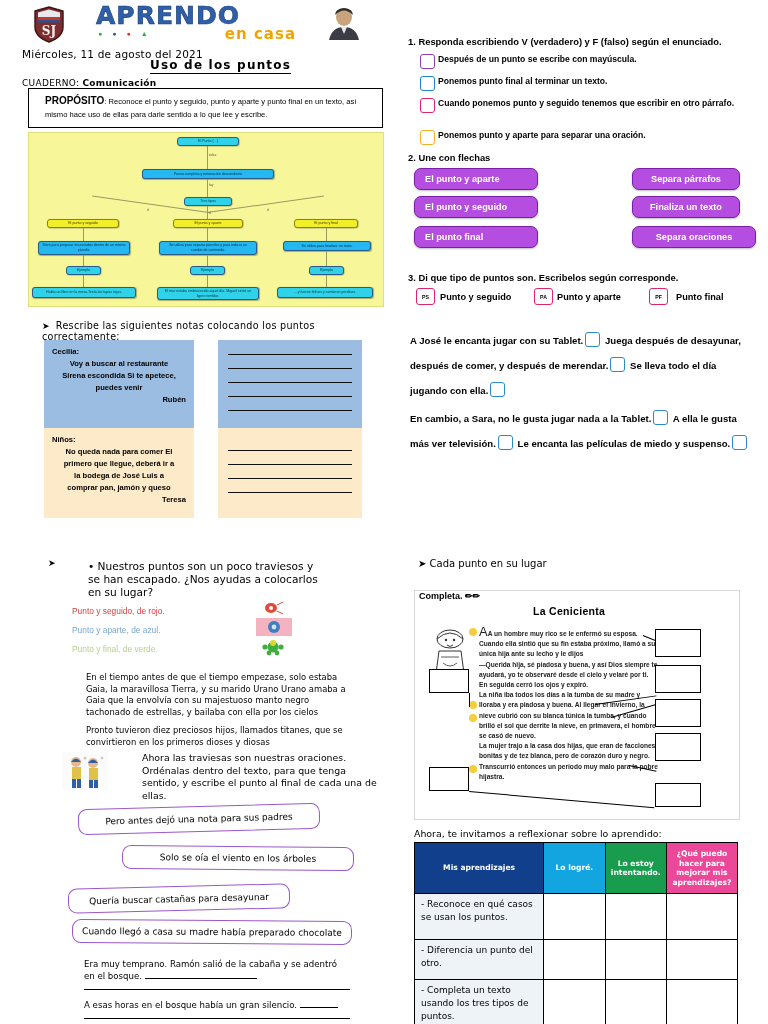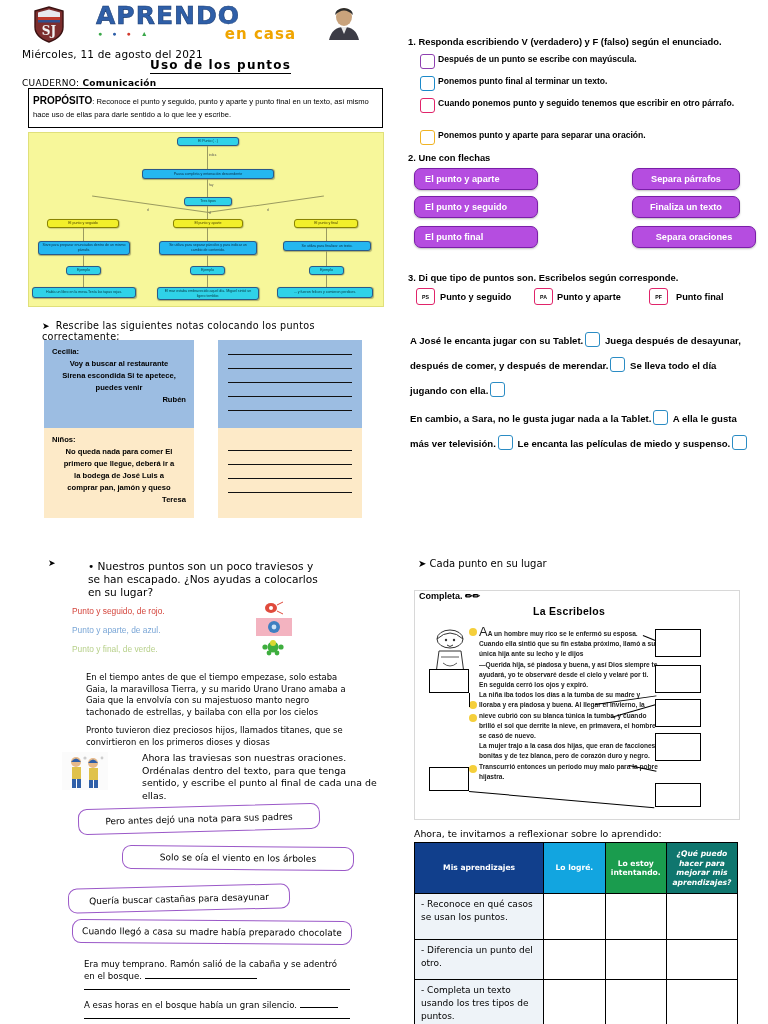--- a/index.html
+++ b/index.html
@@ -50,21 +50,21 @@
   .title-main {
     position:absolute; left:150px; top:58px;
     font-size:12px; font-weight:600; letter-spacing:1.2px;
     border-bottom:1.3px solid #000; padding-bottom:1px;
   }
   .cuaderno { position:absolute; left:22px; top:78px; font-size:9px; letter-spacing:0.3px; }
   .cuaderno b { font-weight:700; }
 
   .proposito-box {
     position:absolute; left:28px; top:88px; width:355px; height:40px;
-    border:1.3px solid #000; padding:5px 4px;
+    border:1.3px solid #000; padding:5px 16px;
     font-size:7.6px; line-height:13px;
   }
   .proposito-box .lbl { font-weight:700; font-size:10px; }
 
   
   .map {
     position:absolute; left:28px; top:132px; width:356px; height:175px;
     background:#f7f79a; border:1px solid #e0e07a;
   }
   .node {
@@ -171,21 +171,21 @@
     position:absolute; left:414px; top:842px; width:324px;
     border-collapse:collapse; table-layout:fixed;
   }
   table.assess th, table.assess td { border:1px solid #000; }
   table.assess th {
     color:#fff; font-size:7.6px; font-weight:700; padding:6px 2px; line-height:9.5px;
   }
   .th1{background:#113f8c;font-size:9.4px;}
   .th2{background:#12a5e0;}
   .th3{background:#1a9c4e;}
-  .th4{background:#0f766e;font-size:6.4px;line-height:8.5px;font-style:italic;}
+  .th4{background:#ec4899;font-size:6.4px;line-height:8.5px;}
   table.assess td.item {
     background:#eef3f8; font-size:9px; line-height:13px;
     padding:4px 3px 4px 6px; vertical-align:top;
   }
   table.assess td.blank { background:#fff; }
 </style>
 </head>
 <body>
 
 <div class="page">
@@ -440,21 +440,21 @@
 
   <div class="hand" style="position:absolute;left:418px;top:558px;font-size:10px;">
     <span>➤</span>
     <span>Cada punto en su lugar</span>
   </div>
 
   <div class="cen-wrap">
     <div class="cen-completa">
       <span>Completa.</span> <span>✏✏</span>
     </div>
-    <div class="cen-title">La Escribelos</div>
+    <div class="cen-title">La Cenicienta</div>
 
     <div style="position:absolute;left:10px;top:32px;">
       <svg width="50" height="72" viewBox="0 0 50 72">
         <ellipse cx="25" cy="16" rx="13" ry="9" fill="none" stroke="#333" stroke-width="1"></ellipse>
         <path d="M12 16 Q25 4 38 16" fill="none" stroke="#333" stroke-width="1"></path>
         <circle cx="21" cy="17" r="1.2" fill="#333"></circle>
           <circle cx="29" cy="17" r="1.2" fill="#333"></circle>
         <path d="M22 22 Q25 25 28 22" fill="none" stroke="#333" stroke-width="1"></path>
         <path d="M14 28 L36 28 L40 58 L10 58 Z" fill="none" stroke="#333" stroke-width="1"></path>
         <path d="M16 34 L34 34" stroke="#333" stroke-width="0.8"></path>

